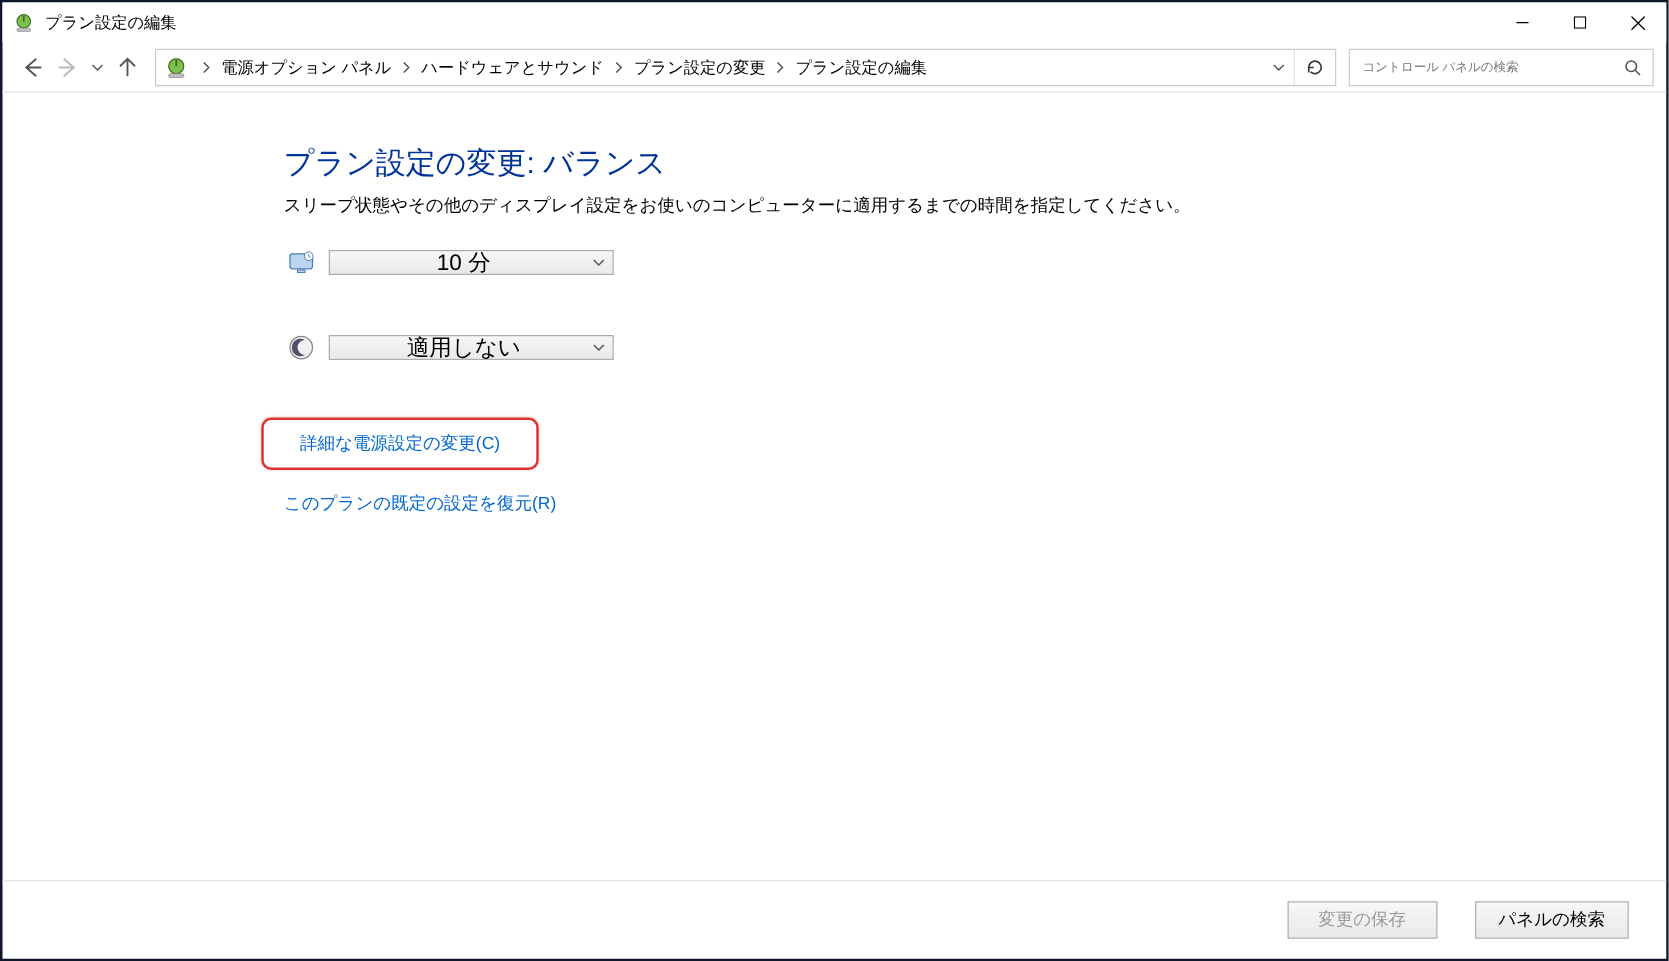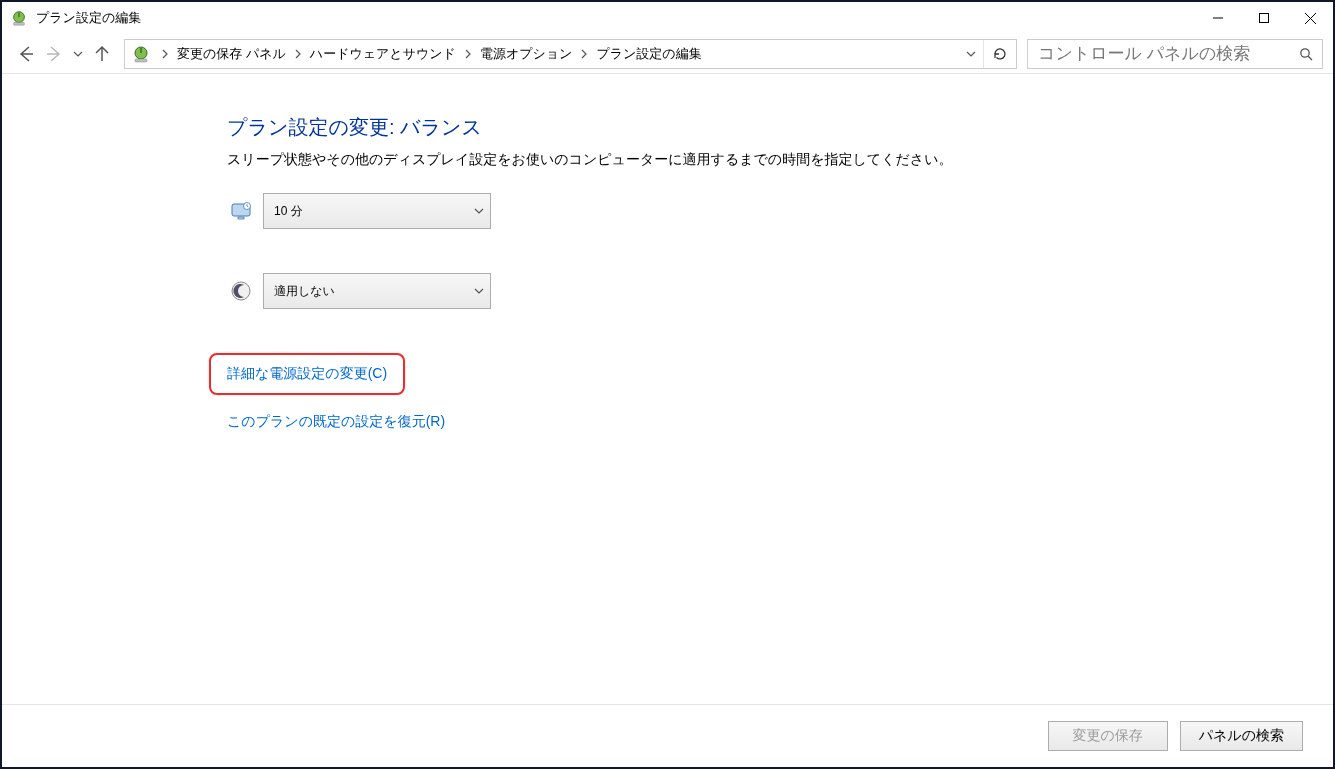--- a/index.html
+++ b/index.html
@@ -121,28 +121,28 @@
   .addressbar .refresh {
     width: 32px;
     height: 100%;
     display: flex;
     align-items: center;
     justify-content: center;
     border-left: 1px solid #e5e5e5;
     color: #333;
   }
   .searchbox {
-    width: 296px;
+    width: 244px;
     height: 30px;
     border: 1px solid #cccccc;
     display: flex;
     align-items: center;
     box-sizing: border-box;
     padding: 0 6px 0 10px;
-    font-size: 17px;
+    font-size: 10px;
     color: #777;
   }
   .searchbox .ph { flex: 1; white-space: nowrap; overflow: hidden; }
   .searchbox .search-icon {
     width: 20px;
     display: flex;
     align-items: center;
     justify-content: center;
     color: #444;
   }
@@ -152,21 +152,21 @@
     position: relative;
     overflow: hidden;
   }
   .page {
     position: absolute;
     left: 225px;
     top: 40px;
     right: 40px;
   }
   .page h1 {
-    font-size: 20px;
+    font-size: 24px;
     font-weight: normal;
     color: #003399;
     margin: 0 0 10px 0;
   }
   .page .desc {
     font-size: 14px;
     color: #000;
     margin-bottom: 24px;
   }
   .setting-row {
@@ -181,63 +181,64 @@
     align-items: center;
     justify-content: center;
     margin-right: 8px;
   }
   .setting-row .row-label {
     font-size: 14px;
     width: 250px;
   }
   .setting-row .combo {
     width: 228px;
-    height: 36px;
+    height: 20px;
     border: 1px solid #adadad;
     background: linear-gradient(#f7f7f7, #e9e9e9);
     display: flex;
     align-items: center;
     padding-left: 10px;
-    font-size: 12px;
-    box-sizing: border-box;
+    font-size: 18px;
+    box-sizing: border-box;
+    text-align: center;
   }
   .setting-row .combo .cval { flex: 1; }
   .setting-row .combo .carrow {
     width: 22px;
     display: flex;
     align-items: center;
     justify-content: center;
     color: #555;
   }
   .links {
     margin-top: 10px;
   }
   .link {
     font-size: 14px;
     color: #0066cc;
     margin-bottom: 16px;
   }
   .link.highlight {
     display: inline-block;
-    padding: 10px 16px;
+    padding: 10px 29px;
     border: 2px solid #e03030;
     border-radius: 8px;
     box-shadow: 0 0 2px rgba(224,48,48,0.3);
     margin-left: -18px;
     margin-bottom: 18px;
   }
   .content { }
   .footer-area {
     height: 62px;
     border-top: 1px solid #e5e5e5;
     display: flex;
     align-items: center;
     justify-content: flex-end;
     padding-right: 30px;
-    gap: 12px;
+    gap: 30px;
   }
   .btn {
     min-width: 120px;
     height: 30px;
     border: 1px solid #adadad;
     background: linear-gradient(#f7f7f7, #e9e9e9);
     font-size: 14px;
     display: flex;
     align-items: center;
     justify-content: center;
@@ -307,33 +308,33 @@
           <circle cx="10" cy="9" r="6" fill="#7fbf4d" stroke="#3a6b1f" stroke-width="1"></circle>
           <path d="M10 4 L10 9" stroke="#3a6b1f" stroke-width="1.5"></path>
           <rect x="4" y="15" width="12" height="3" rx="1" fill="#c0c0c0" stroke="#808080" stroke-width="0.5"></rect>
         </svg>
       </span>
       <span class="crumb-sep">
         <svg width="8" height="10">
             <path d="M2 1 L6 5 L2 9"></path>
           </svg>
       </span>
-      <span class="crumb">変更の保存 パネル</span>
+      <span class="crumb">電源オプション パネル</span>
       <span class="crumb-sep">
         <svg width="8" height="10">
             <path d="M2 1 L6 5 L2 9"></path>
           </svg>
       </span>
       <span class="crumb">ハードウェアとサウンド</span>
       <span class="crumb-sep">
         <svg width="8" height="10">
             <path d="M2 1 L6 5 L2 9"></path>
           </svg>
       </span>
-      <span class="crumb">電源オプション</span>
+      <span class="crumb">プラン設定の変更</span>
       <span class="crumb-sep">
         <svg width="8" height="10">
             <path d="M2 1 L6 5 L2 9"></path>
           </svg>
       </span>
       <span class="crumb">プラン設定の編集</span>
       <span class="spacer"></span>
       <span class="addr-drop">
         <svg width="10" height="10">
             <path d="M1 3 L5 7 L9 3" stroke="#555" stroke-width="1.2" fill="none"></path>

